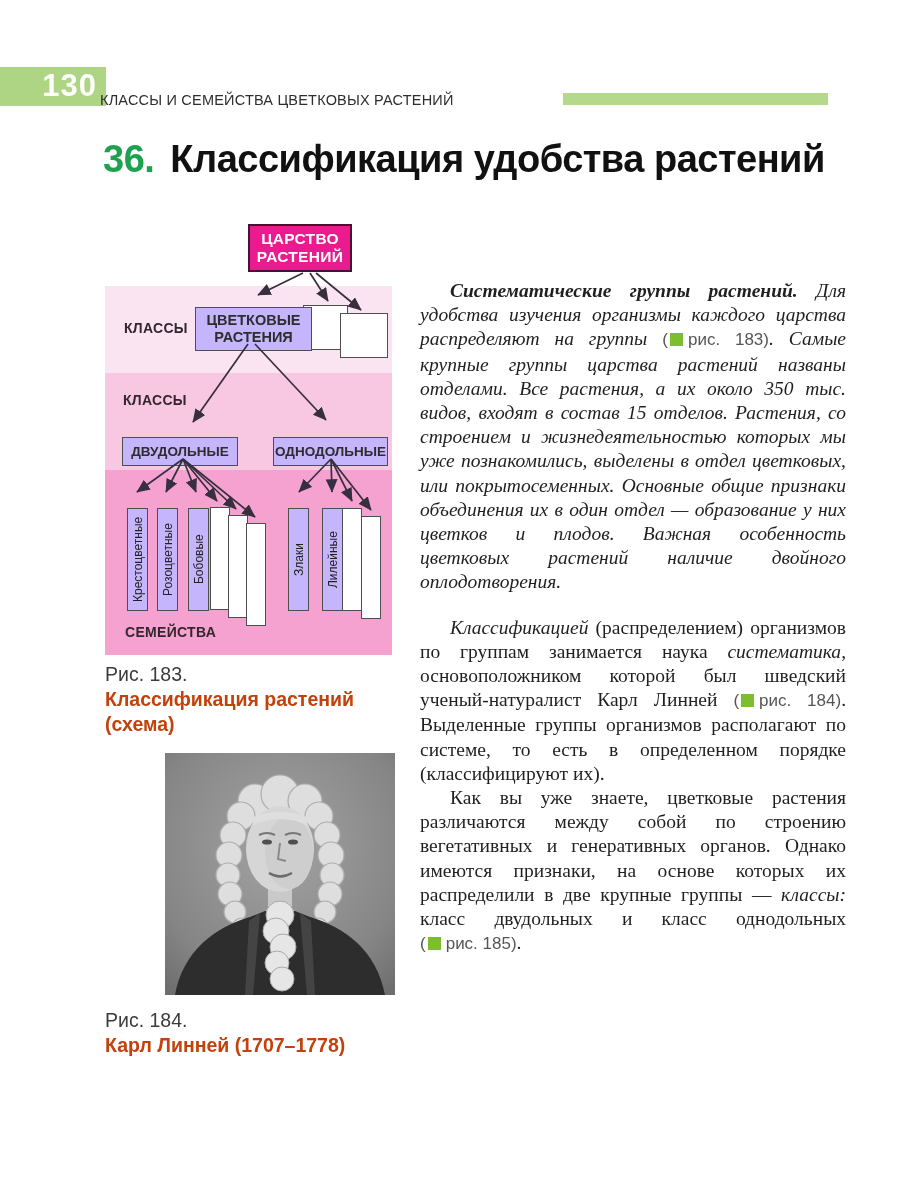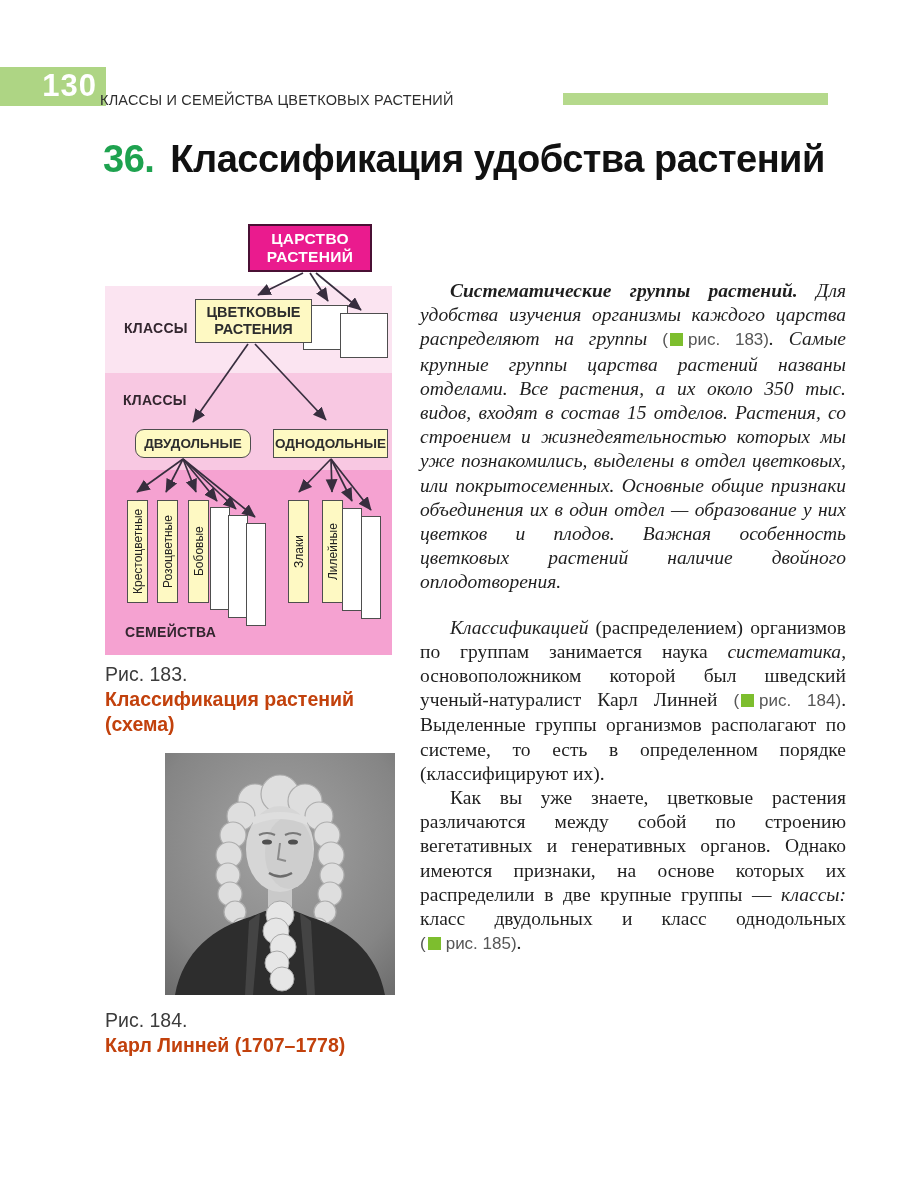--- a/index.html
+++ b/index.html
@@ -35,37 +35,37 @@
   .diagram { position:absolute; left:105px; top:224px; width:287px; height:431px; }
   .band { position:absolute; left:0; width:287px; }
   .band.b1 { top:62px;  height:87px;  background:#fbe4f1; }
   .band.b2 { top:149px; height:97px;  background:#f8c8e2; }
   .band.b3 { top:246px; height:185px; background:#f5a2d1; }
   .dg-label {
     position:absolute; font-size:14px; font-weight:bold; color:#33262f;
     letter-spacing:0.3px;
   }
   .kingdom {
-    position:absolute; left:143px; top:0; width:124px; height:48px;
+    position:absolute; left:143px; top:0; width:104px; height:48px;
     background:#ea1b8e; border:2px solid #4a1034; color:#fff;
     font-size:15.5px; font-weight:bold; text-align:center;
     display:flex; align-items:center; justify-content:center; line-height:1.15;
     letter-spacing:0.3px;
   }
   .gbox {
-    position:absolute; background:#fef9c3; border:1.5px solid #4e4e4e;
+    position:absolute; background:#c4b5fd; border:1.5px solid #4e4e4e;
     color:#2d2d2d; font-weight:bold; text-align:center;
-    display:flex; align-items:center; justify-content:center;
+    display:flex; align-items:center; justify-content:center;margin-top:8px;
   }
   .wbox { position:absolute; background:#ffffff; border:1.5px solid #4e4e4e; }
   .otdel-box { left:90px; top:75px; width:117px; height:44px; font-size:14.5px; line-height:1.2; }
   .wbox.wa { left:198px; top:81px; width:45px; height:45px; }
   .wbox.wb { left:235px; top:89px; width:48px; height:45px; }
   .classbox { top:205px; height:29px; font-size:13.5px; }
-  .classbox.c1 { left:30px;  width:116px;border-radius:9px; }
+  .classbox.c1 { left:17px;  width:116px; }
   .classbox.c2 { left:168px; width:115px; }
   .fambox {
     position:absolute; width:21px; height:103px; top:276px;
     font-size:12px; font-weight:normal; color:#222;
   }
   .fambox span {
     display:block; width:100%; height:100%;
     writing-mode:vertical-rl; transform:rotate(180deg);
     text-align:center; line-height:21px;
   }

